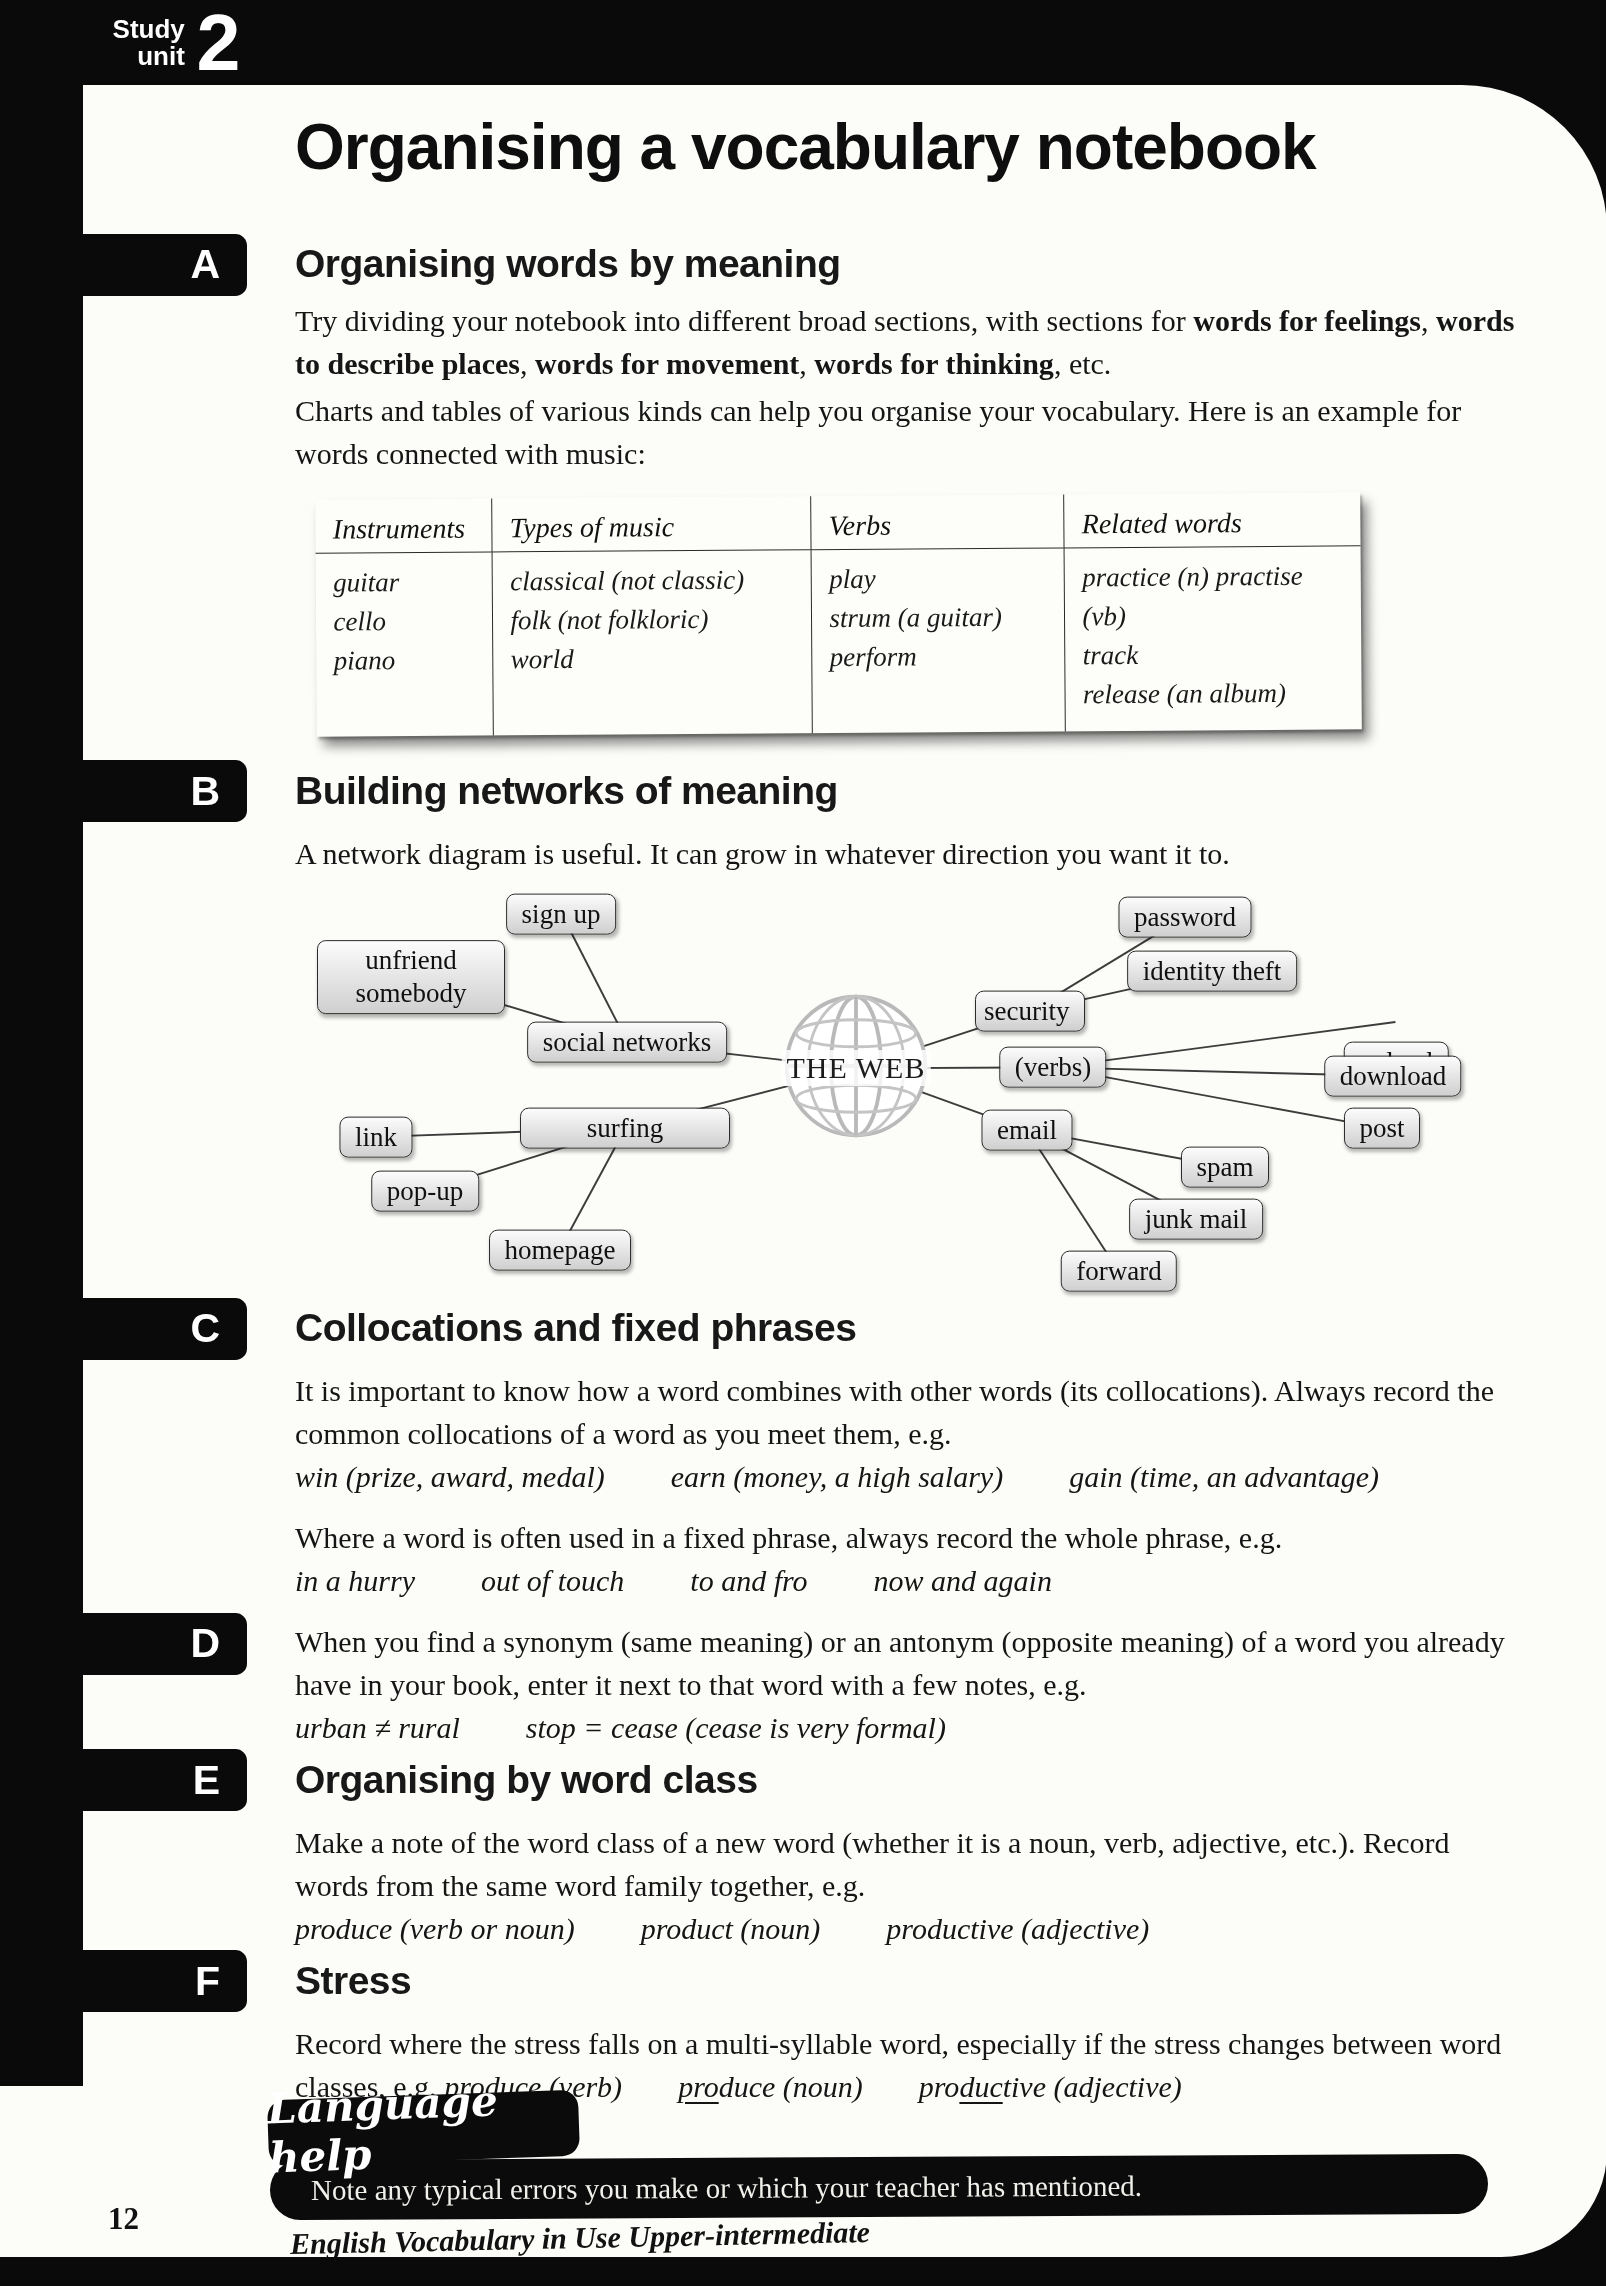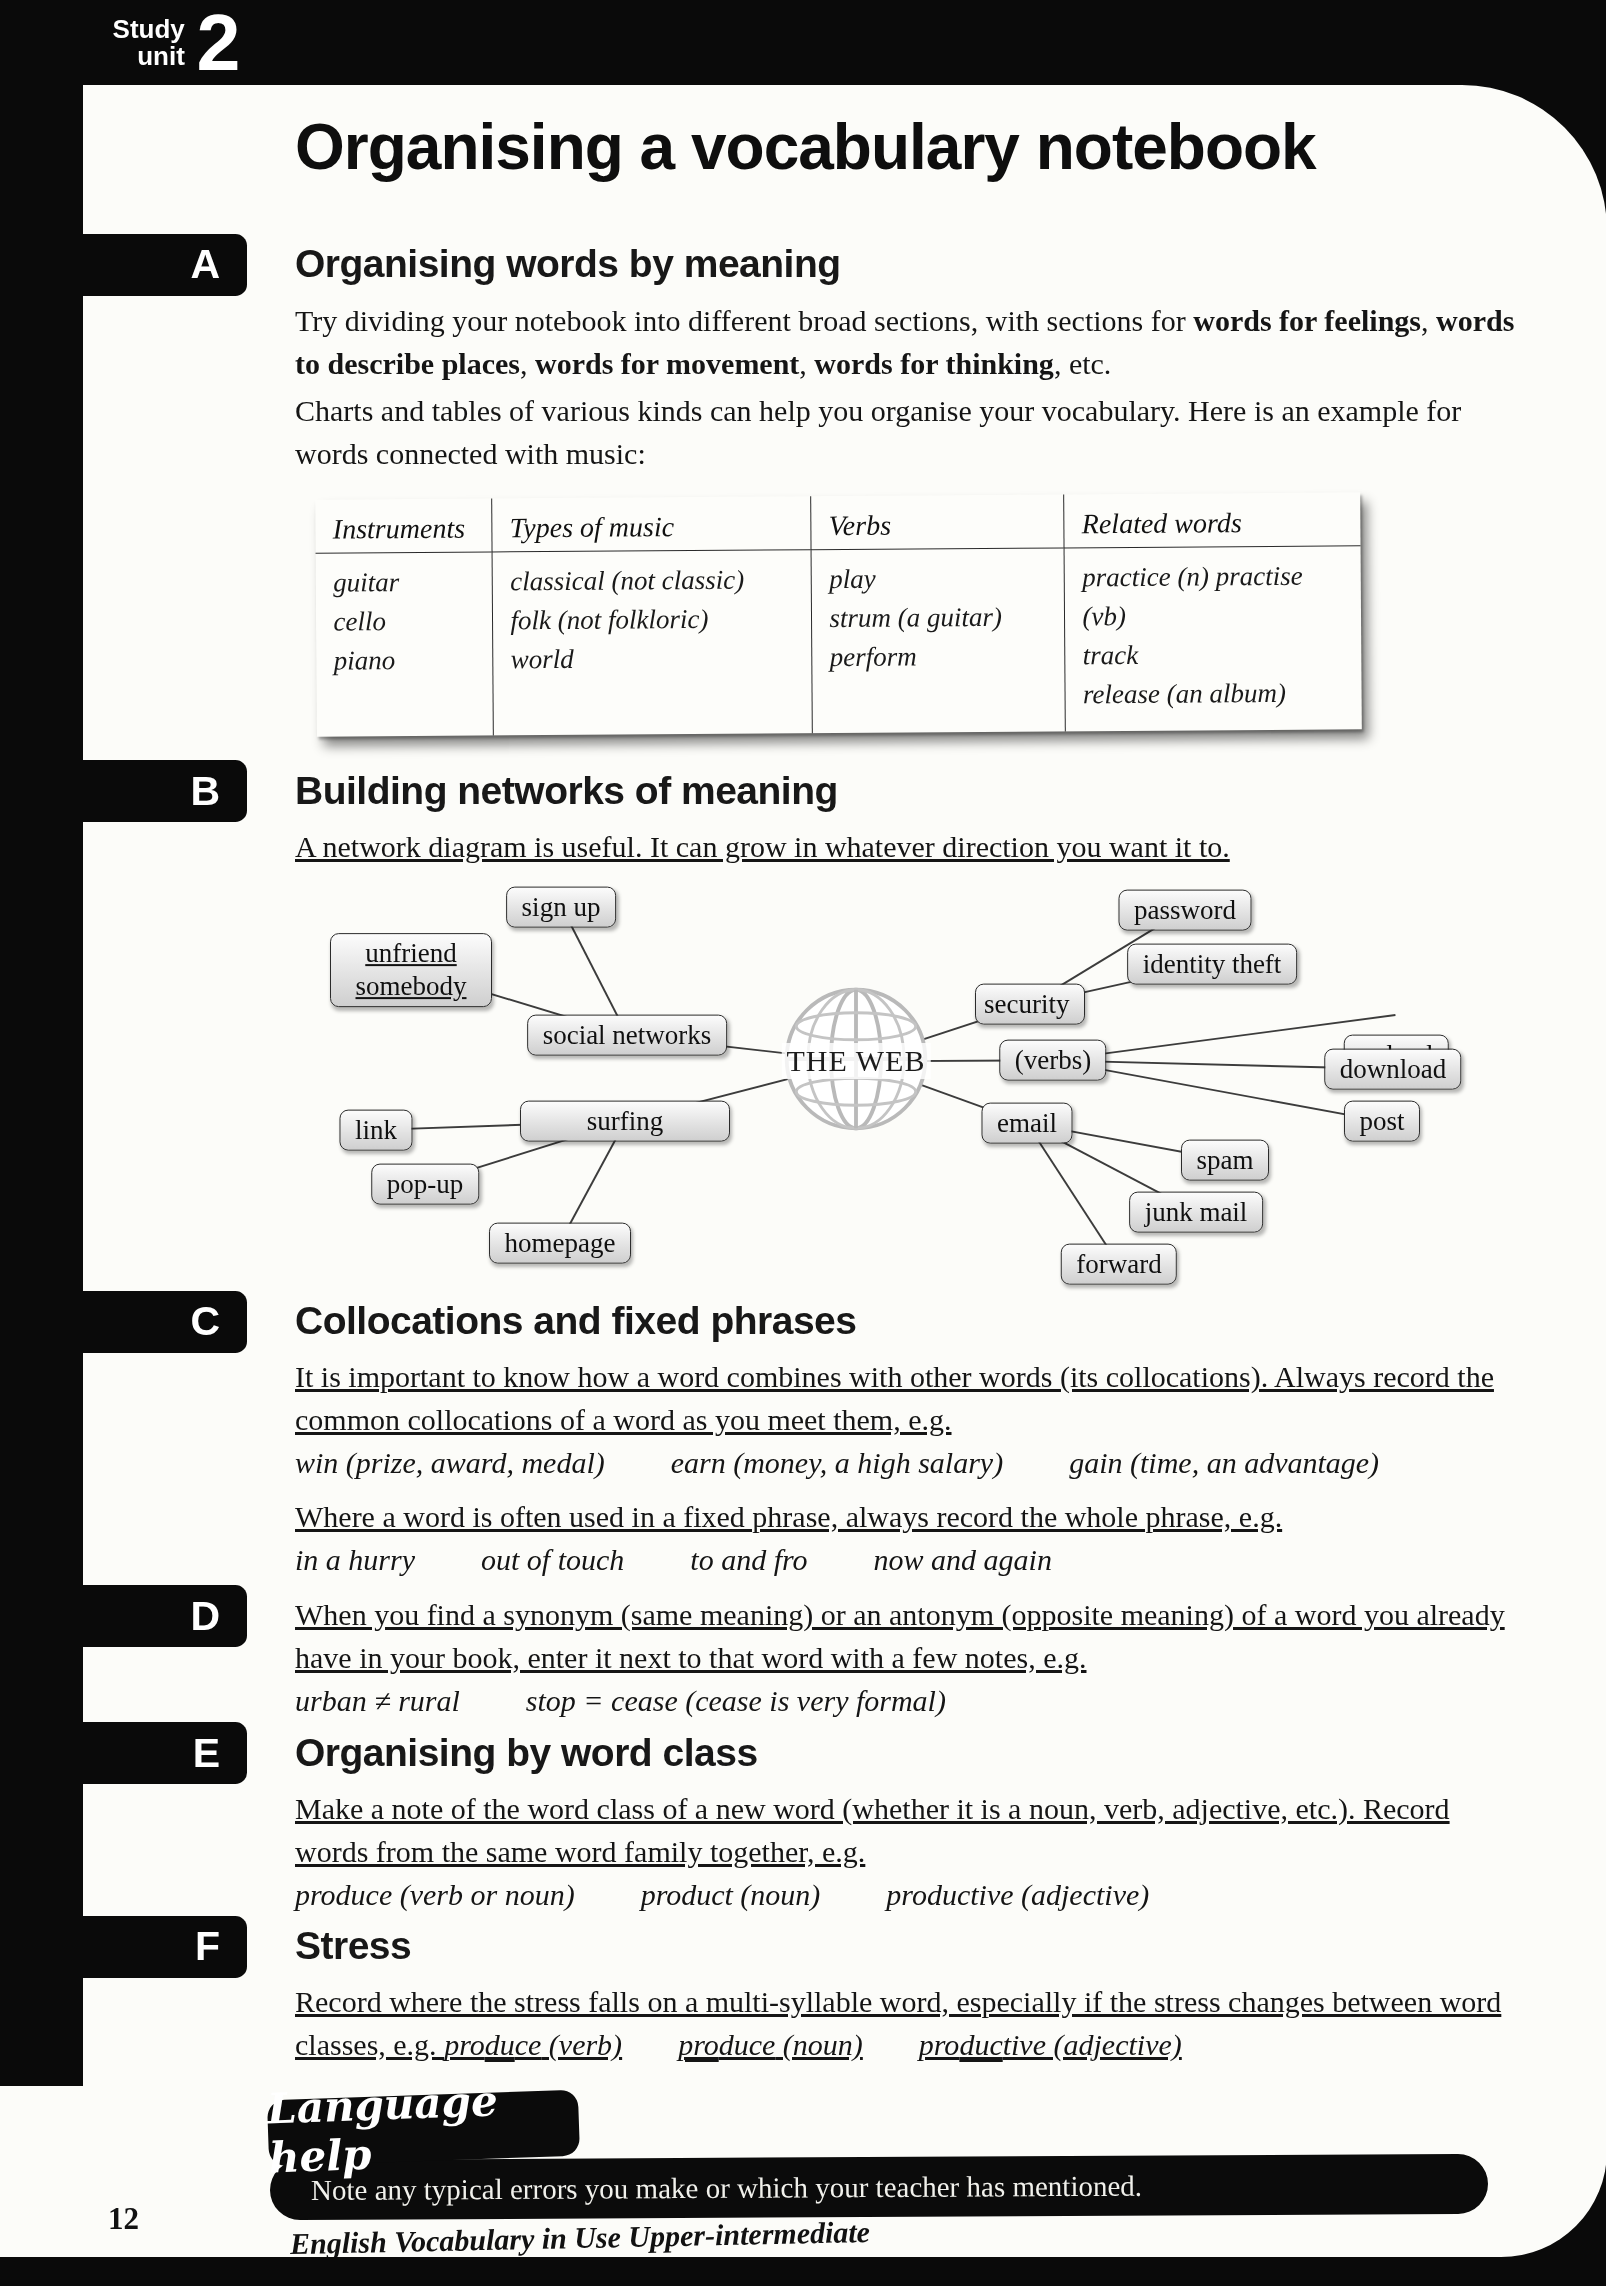--- a/index.html
+++ b/index.html
@@ -25,21 +25,21 @@
   .tab { position:absolute; left:-295px; top:-7.7px; width:247px; height:62px; background:#0a0a0a;
          border-radius:0 11.6px 11.6px 0; color:#fff; font-family:"Liberation Sans", sans-serif;
          font-weight:bold; font-size:41px; display:flex; align-items:center; justify-content:flex-end;
          padding-right:27px; z-index:4; }
   .heading { font-family:"Liberation Sans", sans-serif; font-weight:bold; font-size:39px;
              line-height:46px; color:#181818; letter-spacing:-0.5px; }
   .para { font-size:30px; line-height:43px; color:#151515; }
   .b { font-weight:bold; }
   .examples { font-style:italic; font-size:30px; line-height:43px; color:#151515; }
   .examples > span { margin-right:66px; }
-  .mt12 { margin-top:11.6px; } .mt8 { margin-top:11px;text-decoration:underline; } .mt4 { margin-top:3.9px; }
+  .mt12 { margin-top:11.6px; } .mt8 { margin-top:18px; } .mt4 { margin-top:3.9px; }
 
   .sec-a { margin-top:50px; } .sec-b { margin-top:35px; } .sec-c { margin-top:7.7px; }
   .sec-d { margin-top:11.6px; } .sec-e { margin-top:7.7px; } .sec-f { margin-top:7.7px; }
 
   
   .music-card { margin:21px 0 0 21px; width:1045px; background:#fdfdfa; font-style:italic;
                 transform:rotate(-0.4deg);
                 box-shadow:6.8px 9.7px 11.6px rgba(0,0,0,0.45), 1.9px 2.9px 2.9px rgba(0,0,0,0.3); }
   .music-grid { display:grid; grid-template-columns:176px 319px 253px 297px; }
   .mh { padding:13.5px 17.4px 7.7px; font-size:28px; color:#111; }
@@ -48,21 +48,21 @@
   .hrule { border-bottom:1.9px solid #2a2a2a; }
 
   
   .diagram { position:relative; height:413px; margin-top:9.7px; }
   .dsvg { position:absolute; left:0; top:0; }
   .node { position:absolute; transform:translate(-50%,-50%); z-index:3;
           background:linear-gradient(180deg,#fcfcfc 0%,#e3e3e3 55%,#cfcfcf 100%);
           border:1.9px solid #2b2b2b; border-radius:8.7px; padding:2.9px 14.5px;
           font-size:27px; line-height:33px; color:#101010; white-space:nowrap; text-align:center;
           box-shadow:1.9px 2.9px 3.9px rgba(0,0,0,0.28); }
-  .node.two-line { white-space:normal; width:162px; padding:2.9px 7.7px;text-decoration:underline; }
+  .node.two-line { white-space:normal; width:188px; padding:2.9px 7.7px; }
   .node.wide { min-width:210px; }
   .globe-wrap { position:absolute; left:561px; top:183px; transform:translate(-50%,-50%); z-index:2; }
   .web-label { position:absolute; left:561px; top:183px; transform:translate(-50%,-50%); z-index:3;
                font-size:30px; letter-spacing:1px; color:#1c1c1c; background:rgba(255,255,255,0.82);
                padding:1px 4.8px; white-space:nowrap; }
 
   .stress-line .sw { font-style:italic; margin-right:56px; }
   .u { text-decoration:underline; text-underline-offset:4.8px; text-decoration-thickness:1.9px; }
 
   .lang-label { position:absolute; left:268px; top:2010px; width:311px; height:66px; background:#0b0b0b;

